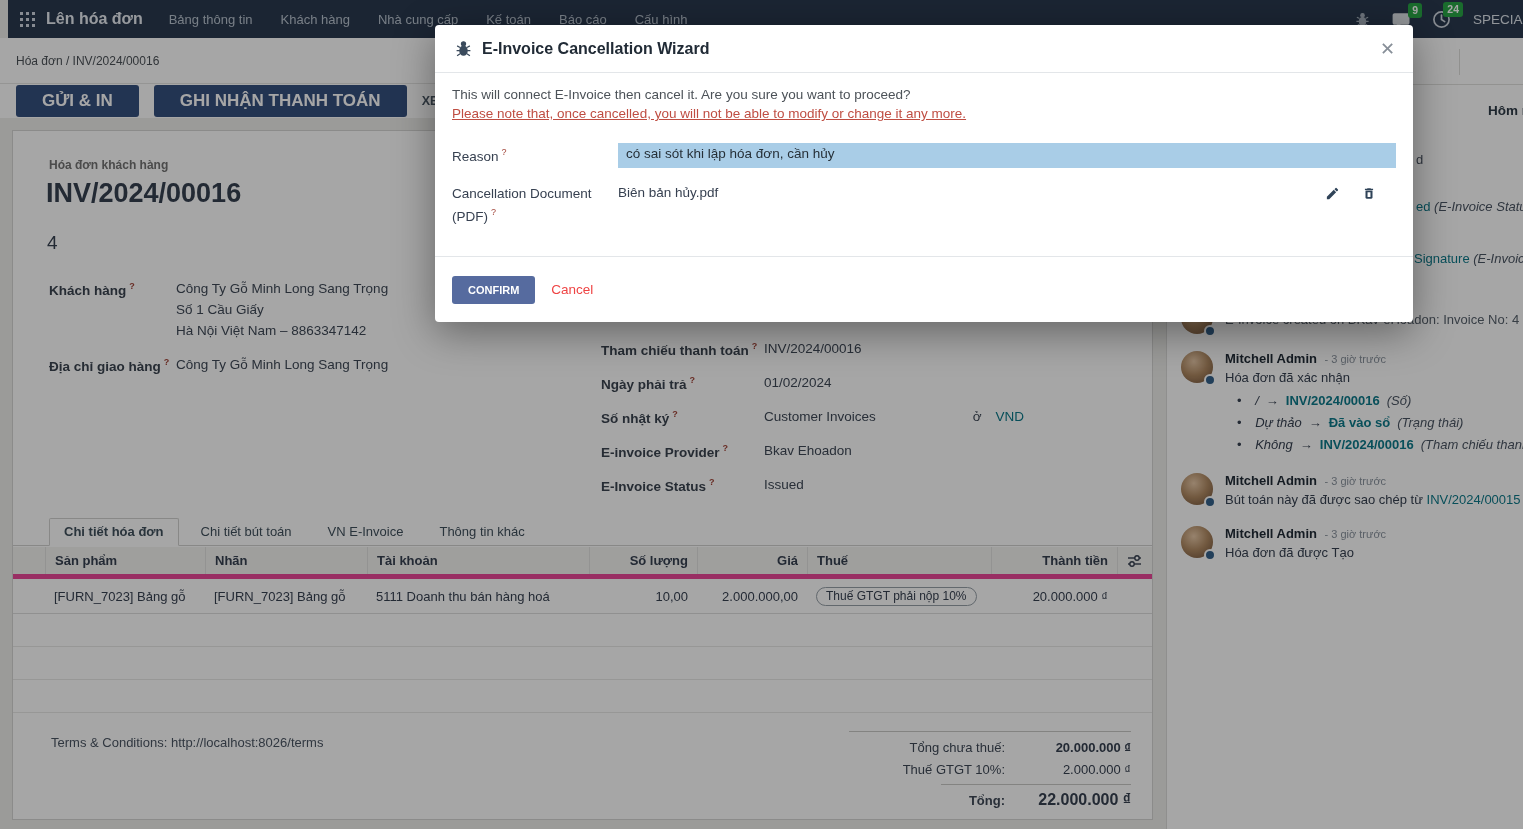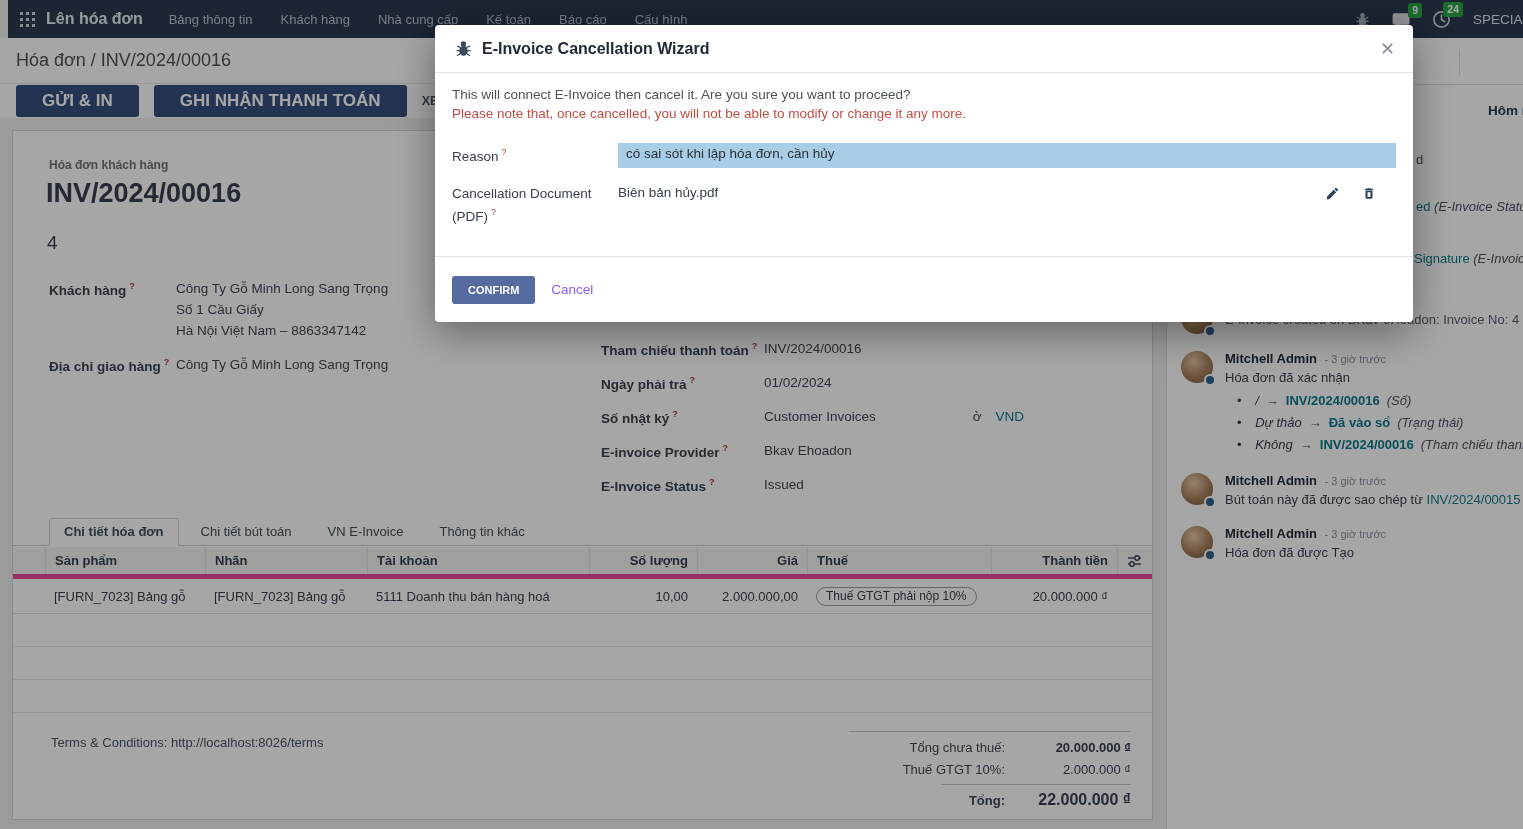--- a/index.html
+++ b/index.html
@@ -12,21 +12,21 @@
   .app-name { font-size:16px; font-weight:700; color:#e9edf3; margin-right:26px; white-space:nowrap; }
   .menu-item { font-size:13px; color:#b9c3cf; margin-right:28px; white-space:nowrap; cursor:pointer; }
   .nav-right { margin-left:auto; display:flex; align-items:center; gap:22px; padding-right:0; }
   .icon-wrap { position:relative; display:flex; align-items:center; }
   .nav-badge { position:absolute; top:-8px; right:-12px; background:var(--badge,#28a745); color:#fff; font-size:10.5px; font-weight:700; padding:1px 4px; border-radius:3px; line-height:13px; }
   .user-name { font-size:13.5px; color:#dfe5ec; white-space:nowrap; width:58px; overflow:hidden; }
 
   
   .left-region { position:absolute; left:0; top:38px; width:1166px; height:791px; background:#efefec; }
   .breadcrumb-row { height:46px; background:#fff; display:flex; align-items:center; padding-left:16px; border-bottom:1px solid #e5e5e3; }
-  .breadcrumb { font-size:18px; color:#4c5258; }
+  .breadcrumb { font-size:12px; color:#4c5258; }
   .action-row { height:34px; background:#fff; display:flex; align-items:center; gap:15px; padding-left:16px; }
   .btn-primary-sm { background:var(--primary_button,#35507f); color:#fff; border:none; font-family:inherit; font-size:17px; font-weight:700; padding:6px 26px; border-radius:3px; cursor:pointer; white-space:nowrap; }
   .btn-flat-sm { background:none; border:none; font-family:inherit; font-size:12.5px; font-weight:700; color:#4c5a66; cursor:pointer; white-space:nowrap; }
 
   
   .sheet { position:absolute; left:12px; top:92px; width:1141px; height:690px; background:#fff; border:1px solid #d6d6d4; }
   .doc-type { position:absolute; left:36px; top:27px; font-size:12px; font-weight:700; color:#737373;text-align:center; }
   .doc-number { position:absolute; left:33px; top:47px; font-size:27px; font-weight:600; color:#374151; }
   .einv-no { position:absolute; left:34px; top:101px; font-size:19px; color:#374151; }
 
@@ -95,31 +95,31 @@
   .field-name { font-style:italic; color:#4b5563; margin-left:7px; }
 
   
   .backdrop { position:absolute; inset:0; background:rgba(0,0,0,0.35); z-index:40; }
   .modal { position:absolute; left:435px; top:25px; width:978px; height:297px; background:#fff; border-radius:4px; box-shadow:0 10px 40px rgba(0,0,0,.4); z-index:50; }
   .modal-header { height:48px; border-bottom:1px solid #e3e6e9; display:flex; align-items:center; padding:0 18px 0 20px; gap:10px; }
   .modal-title { font-size:16px; font-weight:600; color:#212b36; }
   .modal-close { margin-left:auto; background:none; border:none; font-size:18px; color:#878f98; cursor:pointer; font-family:inherit; line-height:1; }
   .modal-body { padding:14px 17px 0; }
   .m-intro { font-size:13.5px; color:#4c5258; }
-  .m-warning { font-size:13.5px; color:var(--warning_text,#bf4d42); margin-top:4px; }
+  .m-warning { font-size:13.5px; color:var(--warning_text,#bf4d42); margin-top:4px;text-decoration:underline; }
   .m-row { display:flex; margin-top:22px; align-items:flex-start; }
   .m-label { width:166px; flex:none; font-size:13.5px; font-weight:500; color:#374151; line-height:19px; }
   .reason-field { flex:1; background:var(--selection,#a9cde7); height:25px; padding:3px 8px; font-size:13.5px; color:#263038; cursor:text; }
   .doc-row { margin-top:16px; }
   .doc-value { font-size:13.5px; color:#374151; padding-top:1px; }
   .doc-icons { margin-left:auto; display:flex; gap:22px; padding-right:20px; padding-top:2px; }
   .icon-btn { background:none; border:none; cursor:pointer; padding:0; line-height:0; }
   .modal-footer { position:absolute; left:0; right:0; bottom:0; height:66px; border-top:1px solid #e3e6e9; display:flex; align-items:center; padding:0 17px; gap:16px; }
   .btn-confirm { background:var(--confirm_button,#566b9f); color:#fff; border:none; font-family:inherit; font-size:11px; font-weight:600; padding:8px 16px; border-radius:3px; cursor:pointer; }
-  .btn-cancel { background:none; border:none; font-family:inherit; font-size:13.5px; color:#8b5cf6; cursor:pointer; }
+  .btn-cancel { background:none; border:none; font-family:inherit; font-size:13.5px; color:#ef4444; cursor:pointer; }
 </style>
 </head>
 <body>
 
 <nav class="topbar">
   <div class="grid-btn">
     <svg width="15" height="15" viewBox="0 0 15 15">
         <g fill="#cfd6e0">
           <rect x="0" y="0" width="3" height="3"></rect>
           <rect x="6" y="0" width="3" height="3"></rect>

